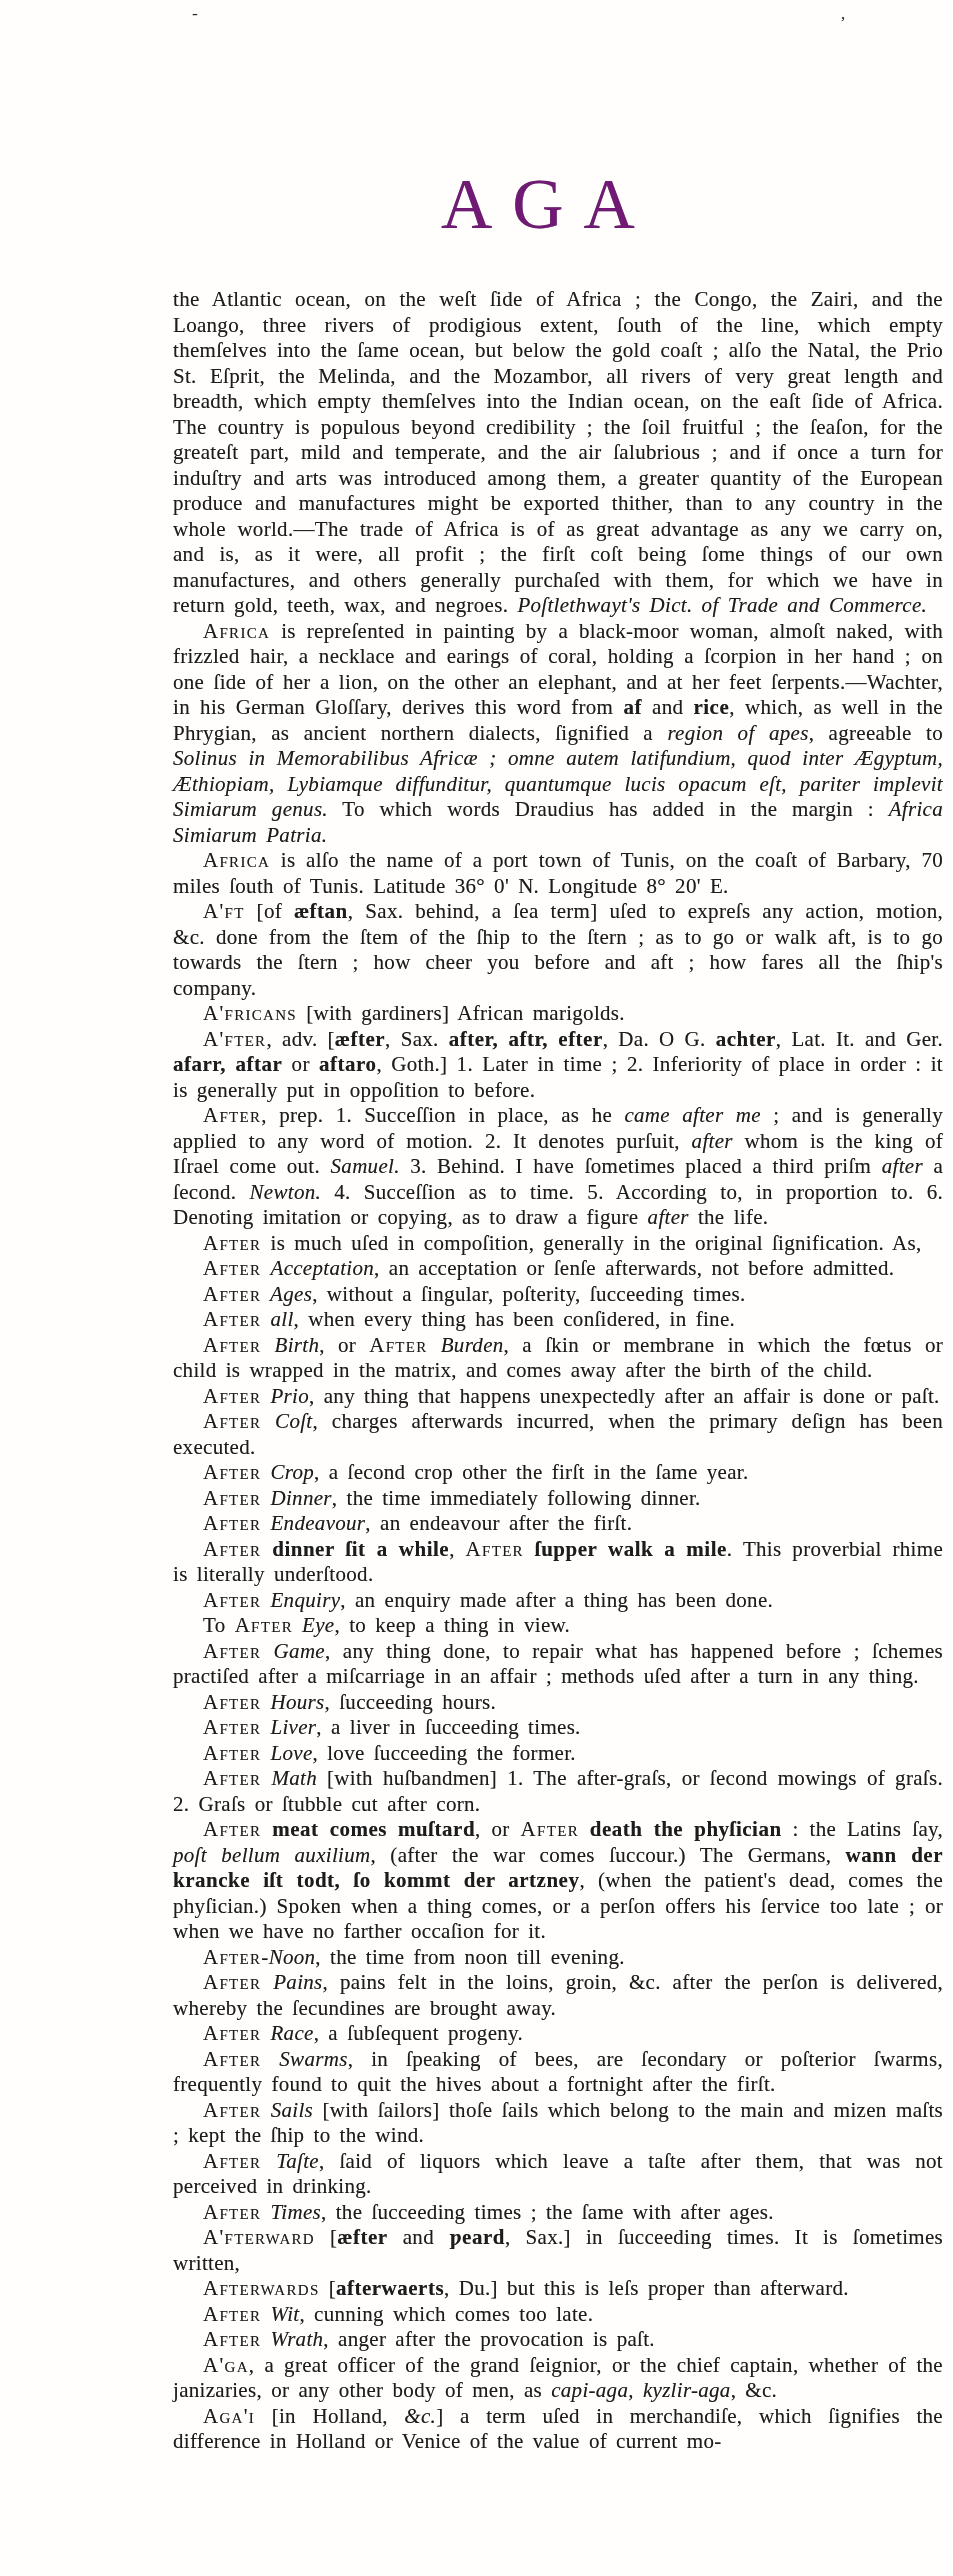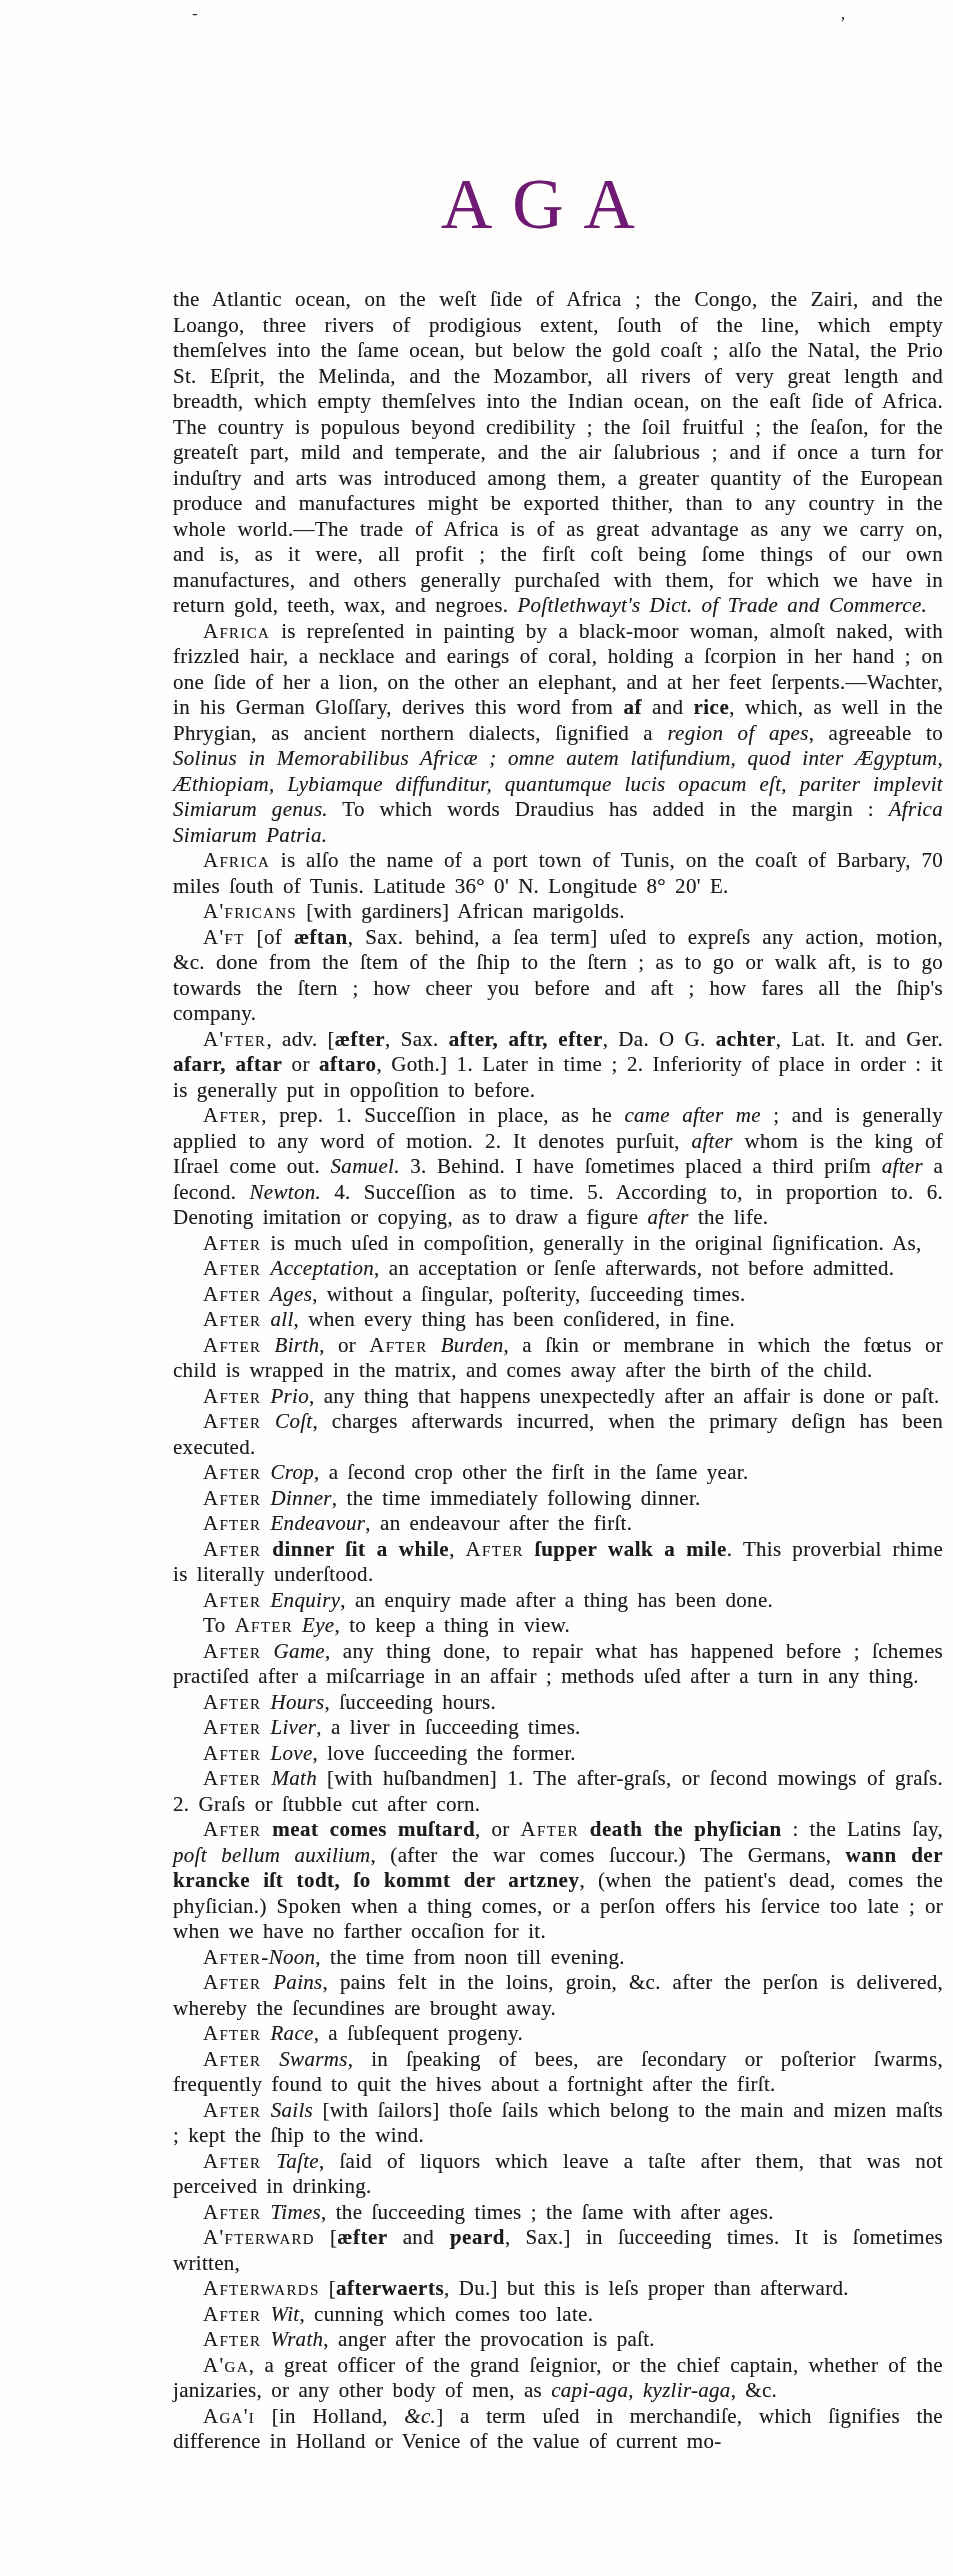--- a/index.html
+++ b/index.html
@@ -58,22 +58,22 @@
 </style>
 </head>
 <body>
 
 <div class="page">
   <div class="page-header">A G A</div>
   <div class="text-column">
       <p class="entry"><span>the Atlantic ocean, on the weſt ſide of Africa ; the Congo, the Zairi, and the Loango, three rivers of prodigious extent, ſouth of the line, which empty themſelves into the ſame ocean, but below the gold coaſt ; alſo the Natal, the Prio St. Eſprit, the Melinda, and the Mozambor, all rivers of very great length and breadth, which empty themſelves into the Indian ocean, on the eaſt ſide of Africa. The country is populous beyond credibility ; the ſoil fruitful ; the ſeaſon, for the greateſt part, mild and temperate, and the air ſalubrious ; and if once a turn for induſtry and arts was introduced among them, a greater quantity of the European produce and manufactures might be exported thither, than to any country in the whole world.—The trade of Africa is of as great advantage as any we carry on, and is, as it were, all profit ; the firſt coſt being ſome things of our own manufactures, and others generally purchaſed with them, for which we have in return gold, teeth, wax, and negroes. </span><span class="i">Poſtlethwayt's Dict. of Trade and Commerce.</span></p>
       <p class="entry indent"><span class="sc">Africa</span><span> is repreſented in painting by a black-moor woman, almoſt naked, with frizzled hair, a necklace and earings of coral, holding a ſcorpion in her hand ; on one ſide of her a lion, on the other an elephant, and at her feet ſerpents.—Wachter, in his German Gloſſary, derives this word from </span><span class="bl">af</span><span> and </span><span class="bl">rice</span><span>, which, as well in the Phrygian, as ancient northern dialects, ſignified a </span><span class="i">region of apes</span><span>, agreeable to </span><span class="i">Solinus in Memorabilibus Africæ ; omne autem latifundium, quod inter Ægyptum, Æthiopiam, Lybiamque diffunditur, quantumque lucis opacum eſt, pariter implevit Simiarum genus.</span><span> To which words Draudius has added in the margin : </span><span class="i">Africa Simiarum Patria.</span></p>
       <p class="entry indent"><span class="sc">Africa</span><span> is alſo the name of a port town of Tunis, on the coaſt of Barbary, 70 miles ſouth of Tunis. Latitude 36° 0' N. Longitude 8° 20' E.</span></p>
+      <p class="entry indent"><span class="sc">A'ft</span><span> [of </span><span class="bl">æftan</span><span>, Sax. behind, a ſea term] uſed to expreſs any action, motion, &amp;c. done from the ſtem of the ſhip to the ſtern ; as to go or walk aft, is to go towards the ſtern ; how cheer you before and aft ; how fares all the ſhip's company.</span></p>
       <p class="entry indent"><span class="sc">A'fricans</span><span> [with gardiners] African marigolds.</span></p>
-      <p class="entry indent"><span class="sc">A'ft</span><span> [of </span><span class="bl">æftan</span><span>, Sax. behind, a ſea term] uſed to expreſs any action, motion, &amp;c. done from the ſtem of the ſhip to the ſtern ; as to go or walk aft, is to go towards the ſtern ; how cheer you before and aft ; how fares all the ſhip's company.</span></p>
       <p class="entry indent"><span class="sc">A'fter</span><span>, adv. [</span><span class="bl">æfter</span><span>, Sax. </span><span class="bl">after, aftr, efter</span><span>, Da. O G. </span><span class="bl">achter</span><span>, Lat. It. and Ger. </span><span class="bl">afarr, aftar</span><span> or </span><span class="bl">aftaro</span><span>, Goth.] 1. Later in time ; 2. Inferiority of place in order : it is generally put in oppoſition to before.</span></p>
       <p class="entry indent"><span class="sc">After</span><span>, prep. 1. Succeſſion in place, as he </span><span class="i">came after me</span><span> ; and is generally applied to any word of motion. 2. It denotes purſuit, </span><span class="i">after</span><span> whom is the king of Iſrael come out. </span><span class="i">Samuel.</span><span> 3. Behind. I have ſometimes placed a third priſm </span><span class="i">after</span><span> a ſecond. </span><span class="i">Newton.</span><span> 4. Succeſſion as to time. 5. According to, in proportion to. 6. Denoting imitation or copying, as to draw a figure </span><span class="i">after</span><span> the life.</span></p>
       <p class="entry indent"><span class="sc">After</span><span> is much uſed in compoſition, generally in the original ſignification. As,</span></p>
       <p class="entry indent"><span class="sc">After</span><span> </span><span class="i">Acceptation</span><span>, an acceptation or ſenſe afterwards, not before admitted.</span></p>
       <p class="entry indent"><span class="sc">After</span><span class="i"> Ages</span><span>, without a ſingular, poſterity, ſucceeding times.</span></p>
       <p class="entry indent"><span class="sc">After</span><span class="i"> all</span><span>, when every thing has been conſidered, in fine.</span></p>
       <p class="entry indent"><span class="sc">After</span><span class="i"> Birth</span><span>, or </span><span class="sc">After</span><span class="i"> Burden</span><span>, a ſkin or membrane in which the fœtus or child is wrapped in the matrix, and comes away after the birth of the child.</span></p>
       <p class="entry indent"><span class="sc">After</span><span class="i"> Prio</span><span>, any thing that happens unexpectedly after an affair is done or paſt.</span></p>
       <p class="entry indent"><span class="sc">After</span><span class="i"> Coſt</span><span>, charges afterwards incurred, when the primary deſign has been executed.</span></p>
       <p class="entry indent"><span class="sc">After</span><span class="i"> Crop</span><span>, a ſecond crop other the firſt in the ſame year.</span></p>

